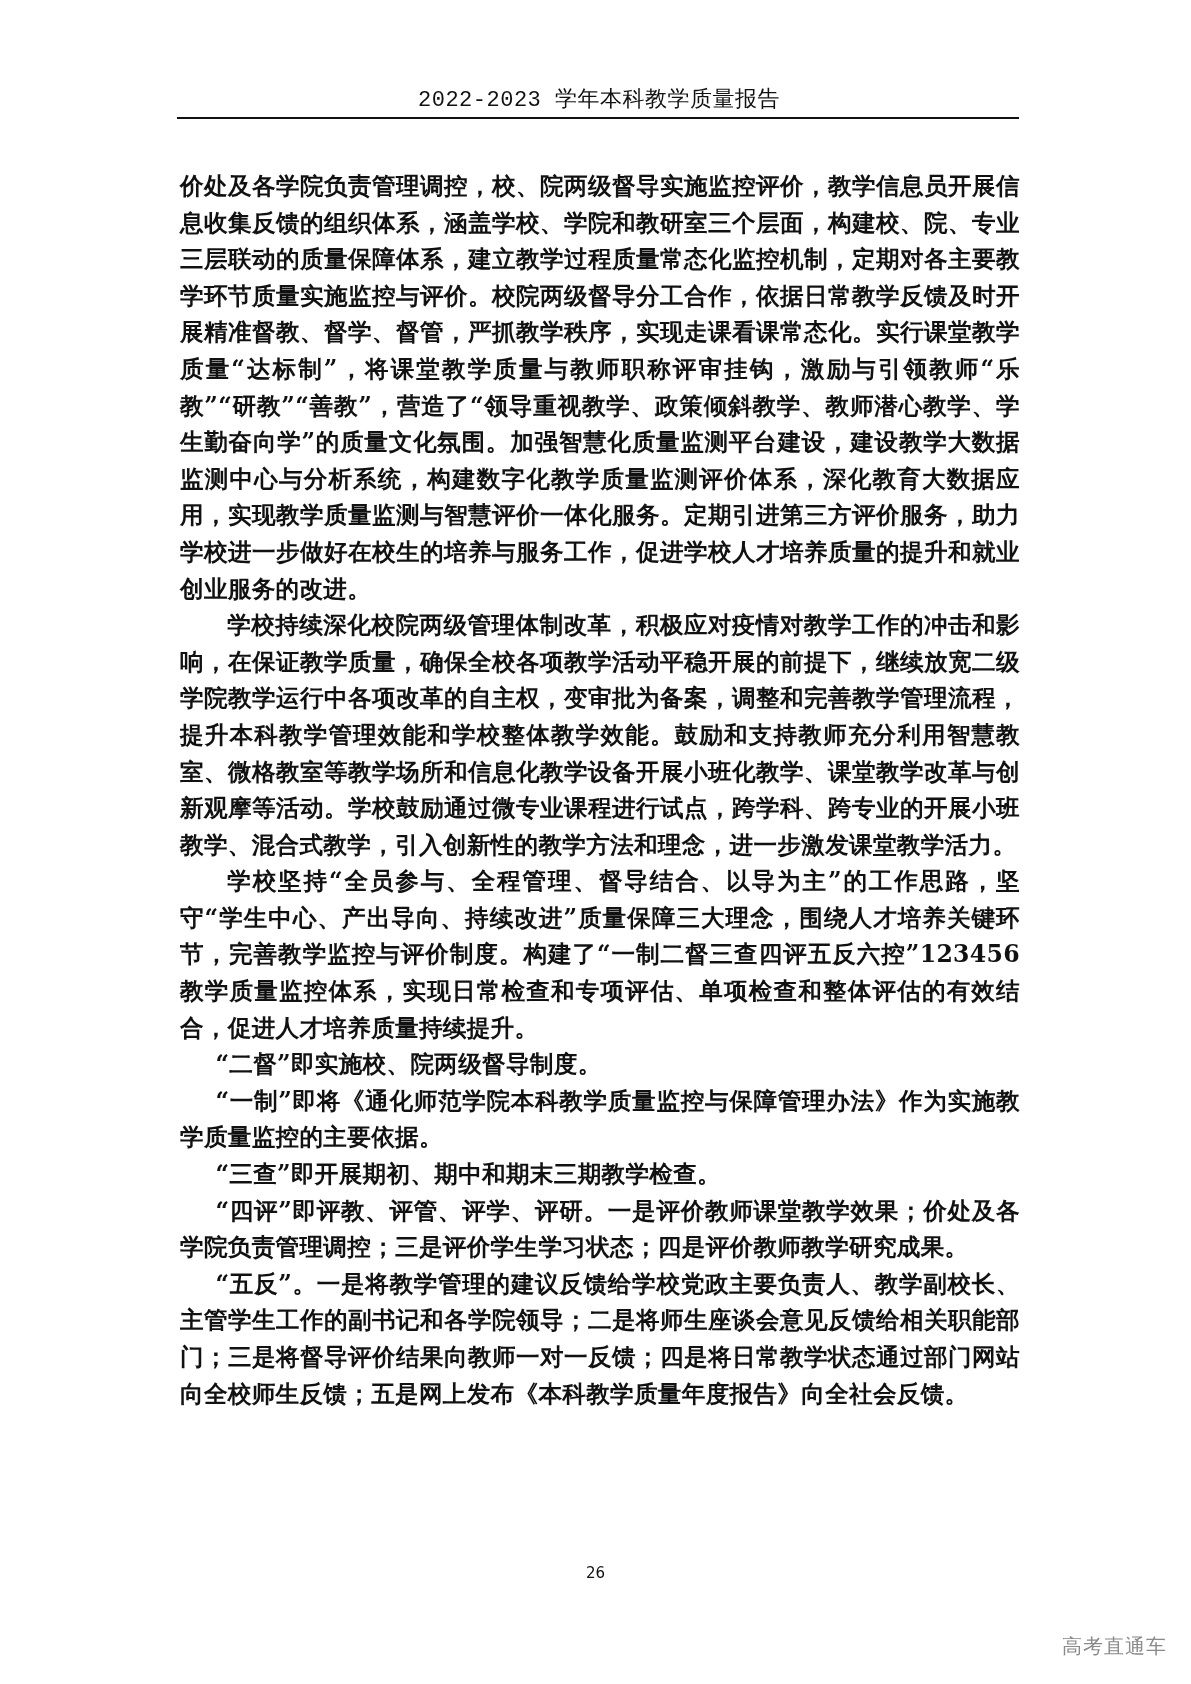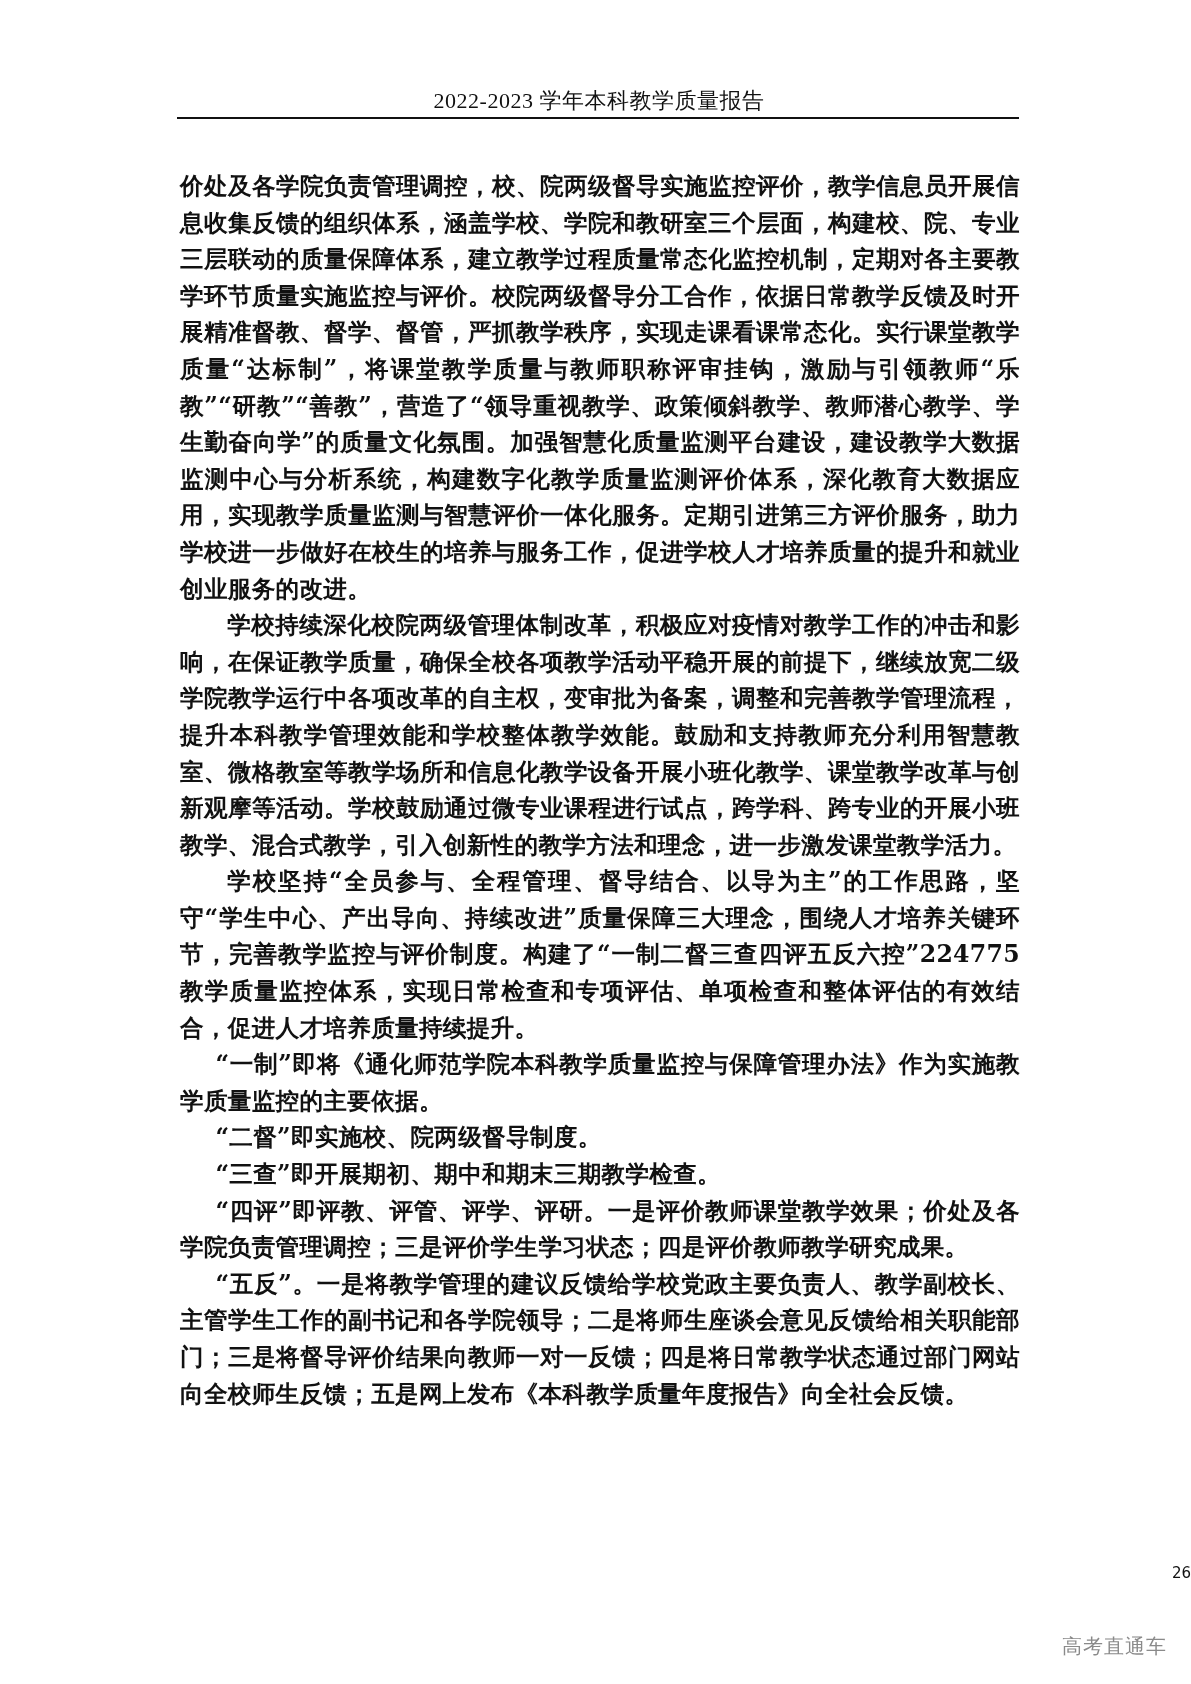--- a/index.html
+++ b/index.html
@@ -14,21 +14,21 @@
       overflow: hidden;
       color: #111111;
       font-family: "DejaVu Serif", "Liberation Serif", serif;
     }
     .page-header {
       position: absolute;
       left: 180px;
       top: 88px;
       width: 838px;
       text-align: center;
-      font-family: Liberation Serif, serif;
+      font-family: Liberation Mono, monospace;
       font-size: 22px;
       line-height: 26px;
       color: #111;
       letter-spacing: 0.5px;
     }
     .header-rule {
       position: absolute;
       left: 177px;
       top: 117px;
       width: 842px;
@@ -55,21 +55,21 @@
       text-indent: 2em;
     }
     .body-text p.indent-quote {
       text-indent: 1.5em;
     }
     .page-number {
       position: absolute;
       left: 0;
       width: 1191px;
       top: 1564px;
-      text-align: right;
+      text-align: center;
       font-family: "DejaVu Sans", "Liberation Sans", sans-serif;
       font-size: 15px;
       color: #111;
     }
     .watermark {
       position: absolute;
       right: 24px;
       top: 1633px;
       font-family: Liberation Mono, monospace;
       font-size: 20px;
@@ -79,22 +79,22 @@
   </style>
 </head>
 <body>
 
 <div class="page-header">2022-2023 学年本科教学质量报告</div>
 <div class="header-rule"></div>
 
 <div class="body-text">
   <p>价处及各学院负责管理调控，校、院两级督导实施监控评价，教学信息员开展信息收集反馈的组织体系，涵盖学校、学院和教研室三个层面，构建校、院、专业三层联动的质量保障体系，建立教学过程质量常态化监控机制，定期对各主要教学环节质量实施监控与评价。校院两级督导分工合作，依据日常教学反馈及时开展精准督教、督学、督管，严抓教学秩序，实现走课看课常态化。实行课堂教学质量“达标制”，将课堂教学质量与教师职称评审挂钩，激励与引领教师“乐教”“研教”“善教”，营造了“领导重视教学、政策倾斜教学、教师潜心教学、学生勤奋向学”的质量文化氛围。加强智慧化质量监测平台建设，建设教学大数据监测中心与分析系统，构建数字化教学质量监测评价体系，深化教育大数据应用，实现教学质量监测与智慧评价一体化服务。定期引进第三方评价服务，助力学校进一步做好在校生的培养与服务工作，促进学校人才培养质量的提升和就业创业服务的改进。</p>
   <p class="indent">学校持续深化校院两级管理体制改革，积极应对疫情对教学工作的冲击和影响，在保证教学质量，确保全校各项教学活动平稳开展的前提下，继续放宽二级学院教学运行中各项改革的自主权，变审批为备案，调整和完善教学管理流程，提升本科教学管理效能和学校整体教学效能。鼓励和支持教师充分利用智慧教室、微格教室等教学场所和信息化教学设备开展小班化教学、课堂教学改革与创新观摩等活动。学校鼓励通过微专业课程进行试点，跨学科、跨专业的开展小班教学、混合式教学，引入创新性的教学方法和理念，进一步激发课堂教学活力。</p>
-  <p class="indent">学校坚持“全员参与、全程管理、督导结合、以导为主”的工作思路，坚守“学生中心、产出导向、持续改进”质量保障三大理念，围绕人才培养关键环节，完善教学监控与评价制度。构建了“一制二督三查四评五反六控”224775 教学质量监控体系，实现日常检查和专项评估、单项检查和整体评估的有效结合，促进人才培养质量持续提升。</p>
+  <p class="indent">学校坚持“全员参与、全程管理、督导结合、以导为主”的工作思路，坚守“学生中心、产出导向、持续改进”质量保障三大理念，围绕人才培养关键环节，完善教学监控与评价制度。构建了“一制二督三查四评五反六控”123456 教学质量监控体系，实现日常检查和专项评估、单项检查和整体评估的有效结合，促进人才培养质量持续提升。</p>
+  <p class="indent-quote">“二督”即实施校、院两级督导制度。</p>
   <p class="indent-quote">“一制”即将《通化师范学院本科教学质量监控与保障管理办法》作为实施教学质量监控的主要依据。</p>
-  <p class="indent-quote">“二督”即实施校、院两级督导制度。</p>
   <p class="indent-quote">“三查”即开展期初、期中和期末三期教学检查。</p>
   <p class="indent-quote">“四评”即评教、评管、评学、评研。一是评价教师课堂教学效果；价处及各学院负责管理调控；三是评价学生学习状态；四是评价教师教学研究成果。</p>
   <p class="indent-quote">“五反”。一是将教学管理的建议反馈给学校党政主要负责人、教学副校长、主管学生工作的副书记和各学院领导；二是将师生座谈会意见反馈给相关职能部门；三是将督导评价结果向教师一对一反馈；四是将日常教学状态通过部门网站向全校师生反馈；五是网上发布《本科教学质量年度报告》向全社会反馈。</p>
 </div>
 
 <div class="page-number">26</div>
 <div class="watermark">高考直通车</div>
 
 </body></html>

